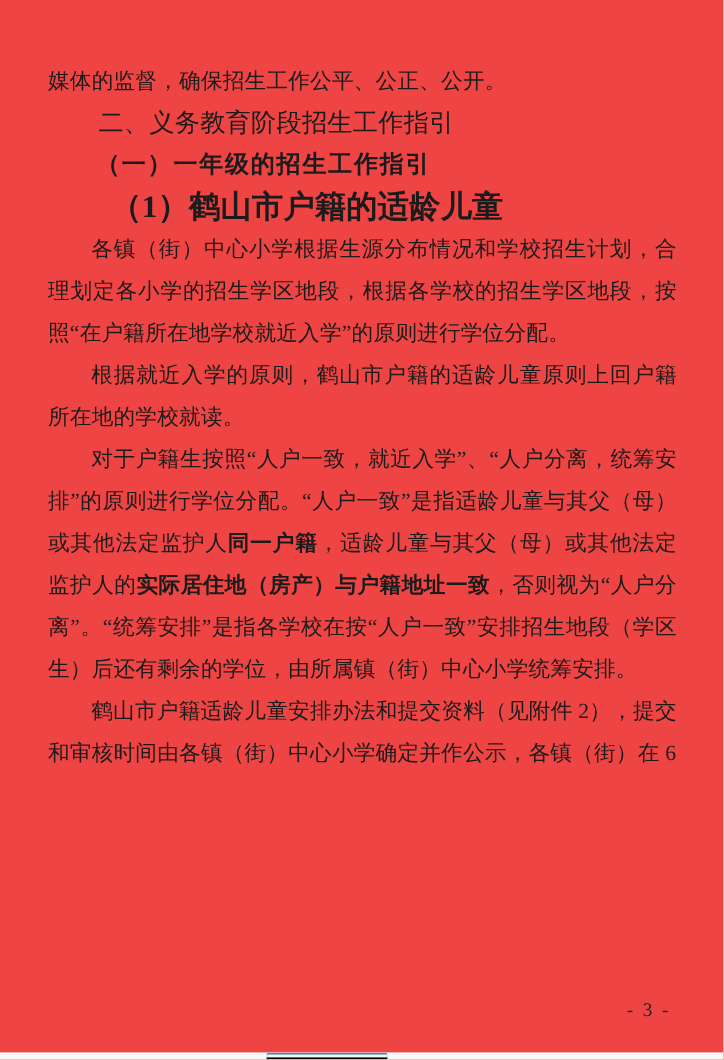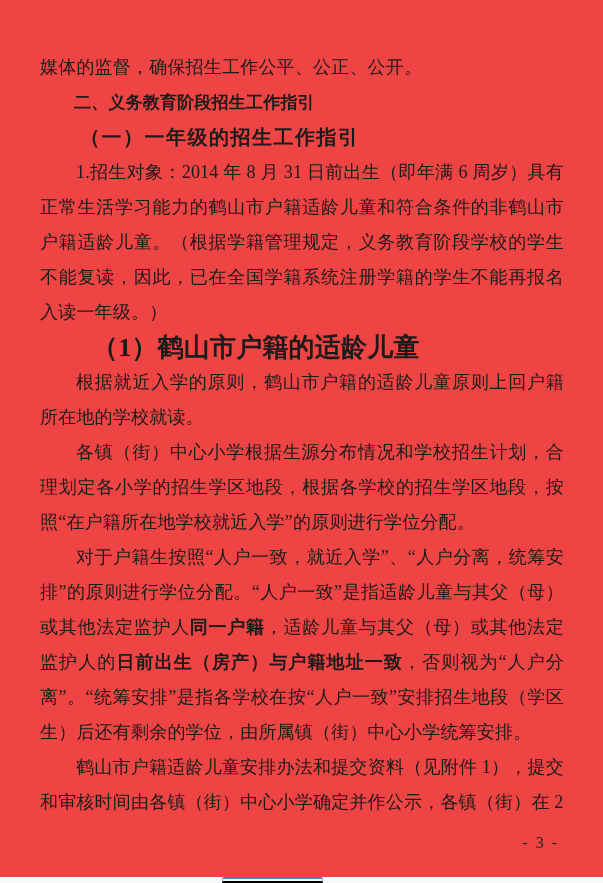--- a/index.html
+++ b/index.html
@@ -28,22 +28,22 @@
     color: #1b1b1b;
     text-align: justify;
     font-family: "Liberation Serif", "DejaVu Serif", serif;
     letter-spacing: 0.2px;
   }
   .para.indent {
     text-indent: 2em;
   }
   .para.heading1 {
     font-family: "Liberation Sans", "DejaVu Sans", sans-serif;
-    font-weight: 700;
-    font-size: 17px;
+    font-weight: 400;
+    font-size: 21px;
   }
   .para.heading2 {
     font-size: 20px;
     letter-spacing: 1.5px;
     font-weight: bold;
   }
   .para.heading3 {
     font-weight: 700;
     font-size: 26px;
   }
@@ -87,26 +87,25 @@
 </style>
 </head>
 <body>
 
 <div class="page">
 
   <div class="doc-body">
       <p class="para body"><span>媒体的监督，确保招生工作公平、公正、公开。</span></p>
       <p class="para heading1 indent"><span>二、义务教育阶段招生工作指引</span></p>
       <p class="para heading2 indent"><span>（一）一年级的招生工作指引</span></p>
-      <p class="para body indent"><span>1.招生对象：2014 年 8 月 31 日前出生（即年满 6 周岁）具有正常生活学习能力的鹤山市户籍适龄儿童和符合条件的非鹤山市户籍适龄儿童。（根据学籍管理规定，义务教育阶段学校的学生不能复读，因此，已在全国学籍系统注册学籍的学生不能再报名入读一年级。）</span></p>
       <p class="para heading3 indent"><span>（1）鹤山市户籍的适龄儿童</span></p>
+      <p class="para body indent"><span>各镇（街）中心小学根据生源分布情况和学校招生计划，合理划定各小学的招生学区地段，根据各学校的招生学区地段，按照“在户籍所在地学校就近入学”的原则进行学位分配。</span></p>
       <p class="para body indent"><span>根据就近入学的原则，鹤山市户籍的适龄儿童原则上回户籍所在地的学校就读。</span></p>
-      <p class="para body indent"><span>各镇（街）中心小学根据生源分布情况和学校招生计划，合理划定各小学的招生学区地段，根据各学校的招生学区地段，按照“在户籍所在地学校就近入学”的原则进行学位分配。</span></p>
-      <p class="para body indent"><span>对于户籍生按照“人户一致，就近入学”、“人户分离，统筹安排”的原则进行学位分配。“人户一致”是指适龄儿童与其父（母）或其他法定监护人</span><span class="seg-bold">同一户籍</span><span>，适龄儿童与其父（母）或其他法定监护人的</span><span class="seg-bold">日前出生（房产）与户籍地址一致</span><span>，否则视为“人户分离”。“统筹安排”是指各学校在按“人户一致”安排招生地段（学区生）后还有剩余的学位，由所属镇（街）中心小学统筹安排。</span></p>
-      <p class="para body indent"><span>鹤山市户籍适龄儿童安排办法和提交资料（见附件 1），提交和审核时间由各镇（街）中心小学确定并作公示，各镇（街）在 2</span></p>
+      <p class="para body indent"><span>对于户籍生按照“人户一致，就近入学”、“人户分离，统筹安排”的原则进行学位分配。“人户一致”是指适龄儿童与其父（母）或其他法定监护人</span><span class="seg-bold">同一户籍</span><span>，适龄儿童与其父（母）或其他法定监护人的</span><span class="seg-bold">实际居住地（房产）与户籍地址一致</span><span>，否则视为“人户分离”。“统筹安排”是指各学校在按“人户一致”安排招生地段（学区生）后还有剩余的学位，由所属镇（街）中心小学统筹安排。</span></p>
+      <p class="para body indent"><span>鹤山市户籍适龄儿童安排办法和提交资料（见附件 2），提交和审核时间由各镇（街）中心小学确定并作公示，各镇（街）在 6</span></p>
     </div>
 
   <div class="page-number">- 3 -</div>
 
   <div class="bottom-strip" style="background: rgb(246, 248, 250);"></div>
 
   <button class="partial-button" aria-label="partially visible button" style="border-top-color: rgb(77, 131, 172);"></button>
 
 </div>
 

